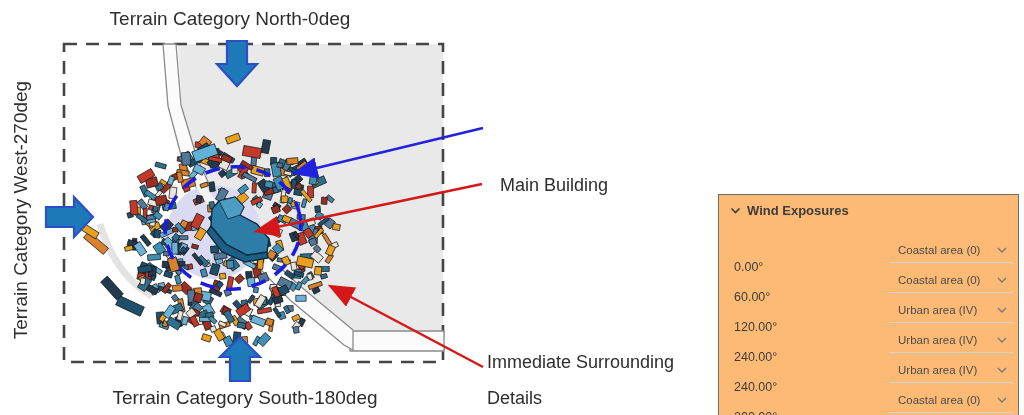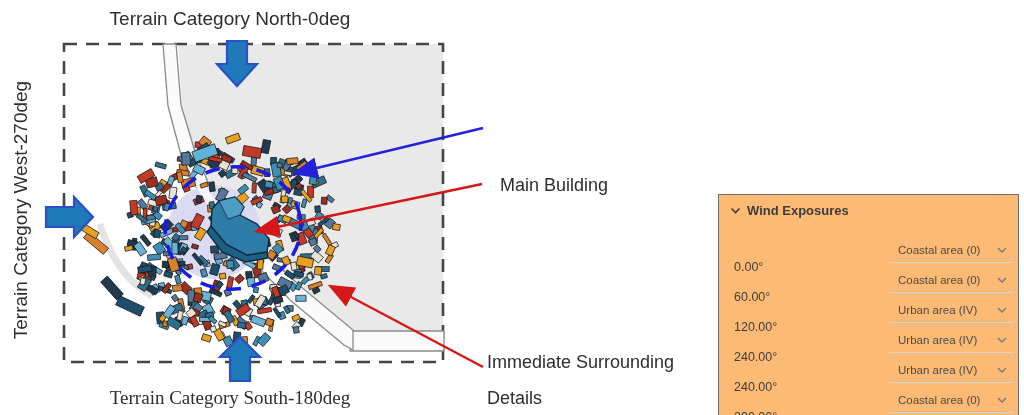--- a/index.html
+++ b/index.html
@@ -443,21 +443,21 @@
 
     <g fill="none">
       <line x1="483" y1="128" x2="296" y2="173" stroke-width="2.4" marker-end="url(#ahb)" stroke="#2222dd"></line>
       <line x1="482" y1="184" x2="258" y2="231" stroke-width="2.4" marker-end="url(#ahr)" stroke="#d51717"></line>
       <line x1="483" y1="367" x2="332" y2="287" stroke-width="2.4" marker-end="url(#ahr)" stroke="#d51717"></line>
     </g>
   </svg>
 
   <div class="lbl center" style="left:40px;top:8px;width:380px;">Terrain Category North-0deg</div>
   <div class="lbl side" style="left:-139px;top:198px;">Terrain Category West-270deg</div>
-  <div class="lbl center" style="left:40px;top:387px;width:380px;font-family:Liberation Serif, serif;">Terrain Category South-180deg</div>
+  <div class="lbl center" style="left:55px;top:387px;width:380px;">Terrain Category South-180deg</div>
 
   <div class="callout" style="left:500px;top:175px;">Main Building</div>
   <div class="callout wrap" style="left:487px;top:344px;">Immediate Surrounding Details</div>
 
   <div class="wind-panel">
     <div class="wp-header">
       <svg class="chev" width="11" height="7">
         <path d="M1.5,1.5 L5.5,5.5 L9.5,1.5" stroke="#3d3d3d" stroke-width="1.6" fill="none"></path>
       </svg>
       <span class="wp-title">Wind Exposures</span>

